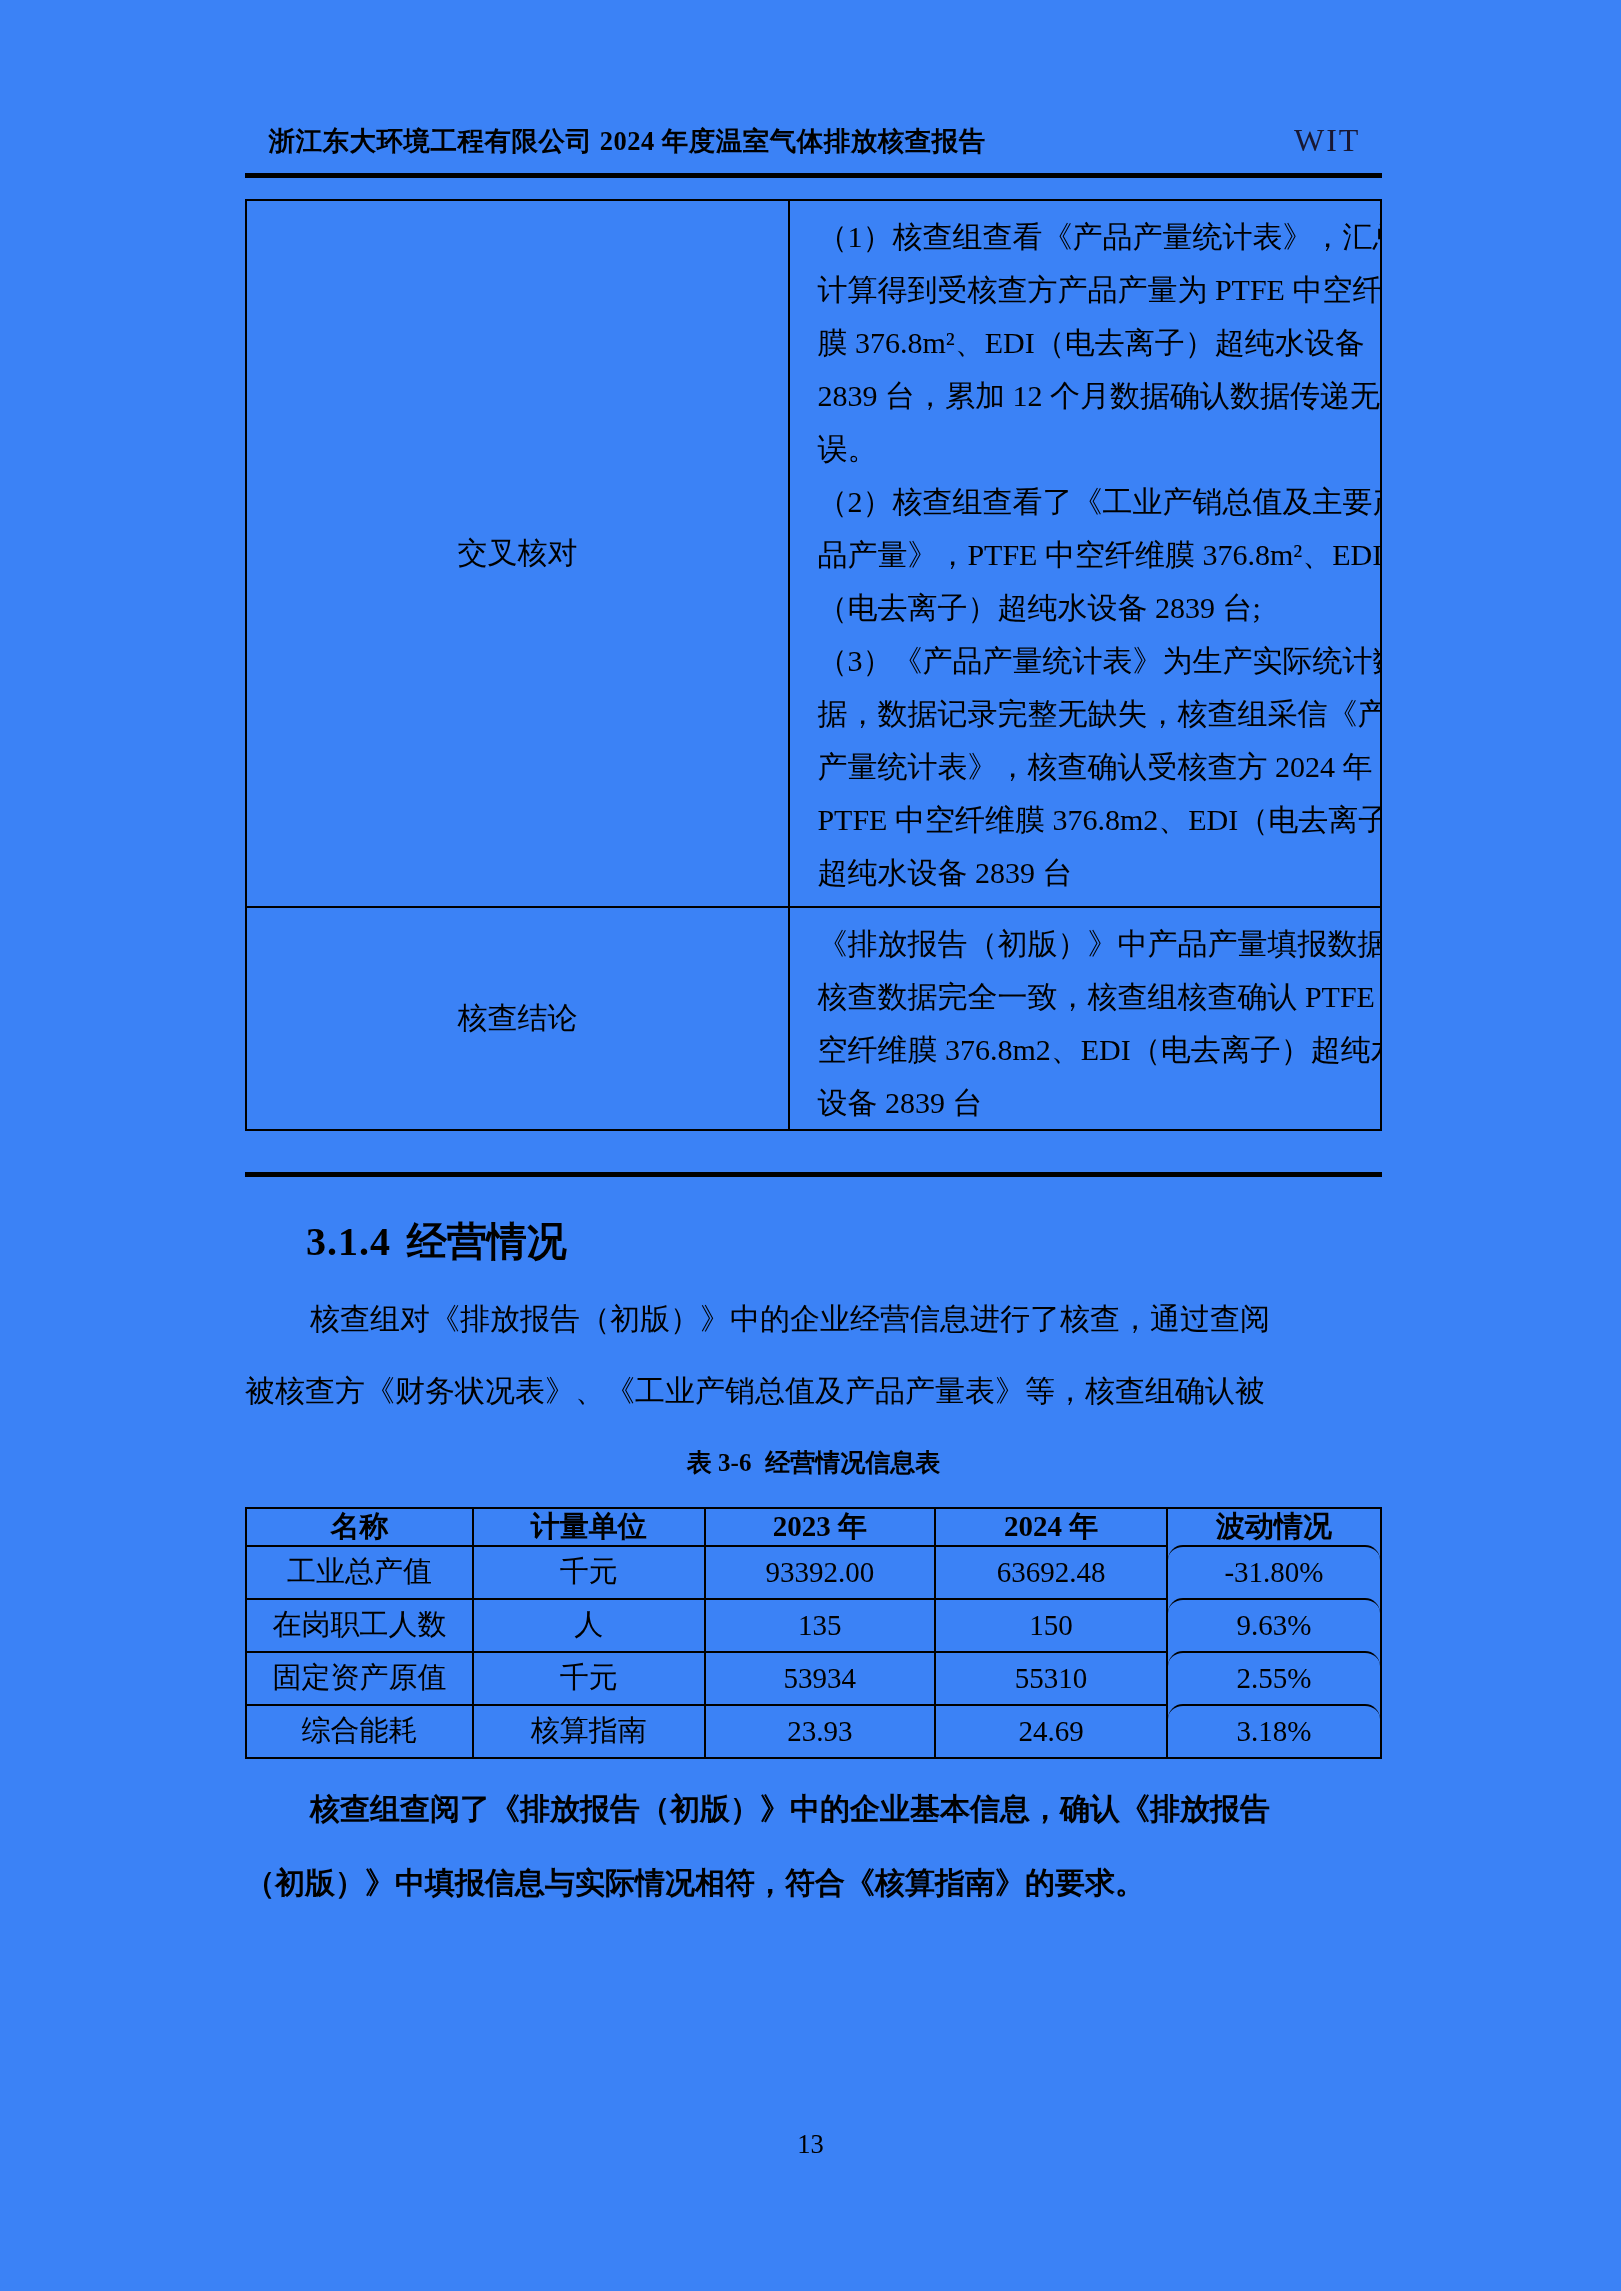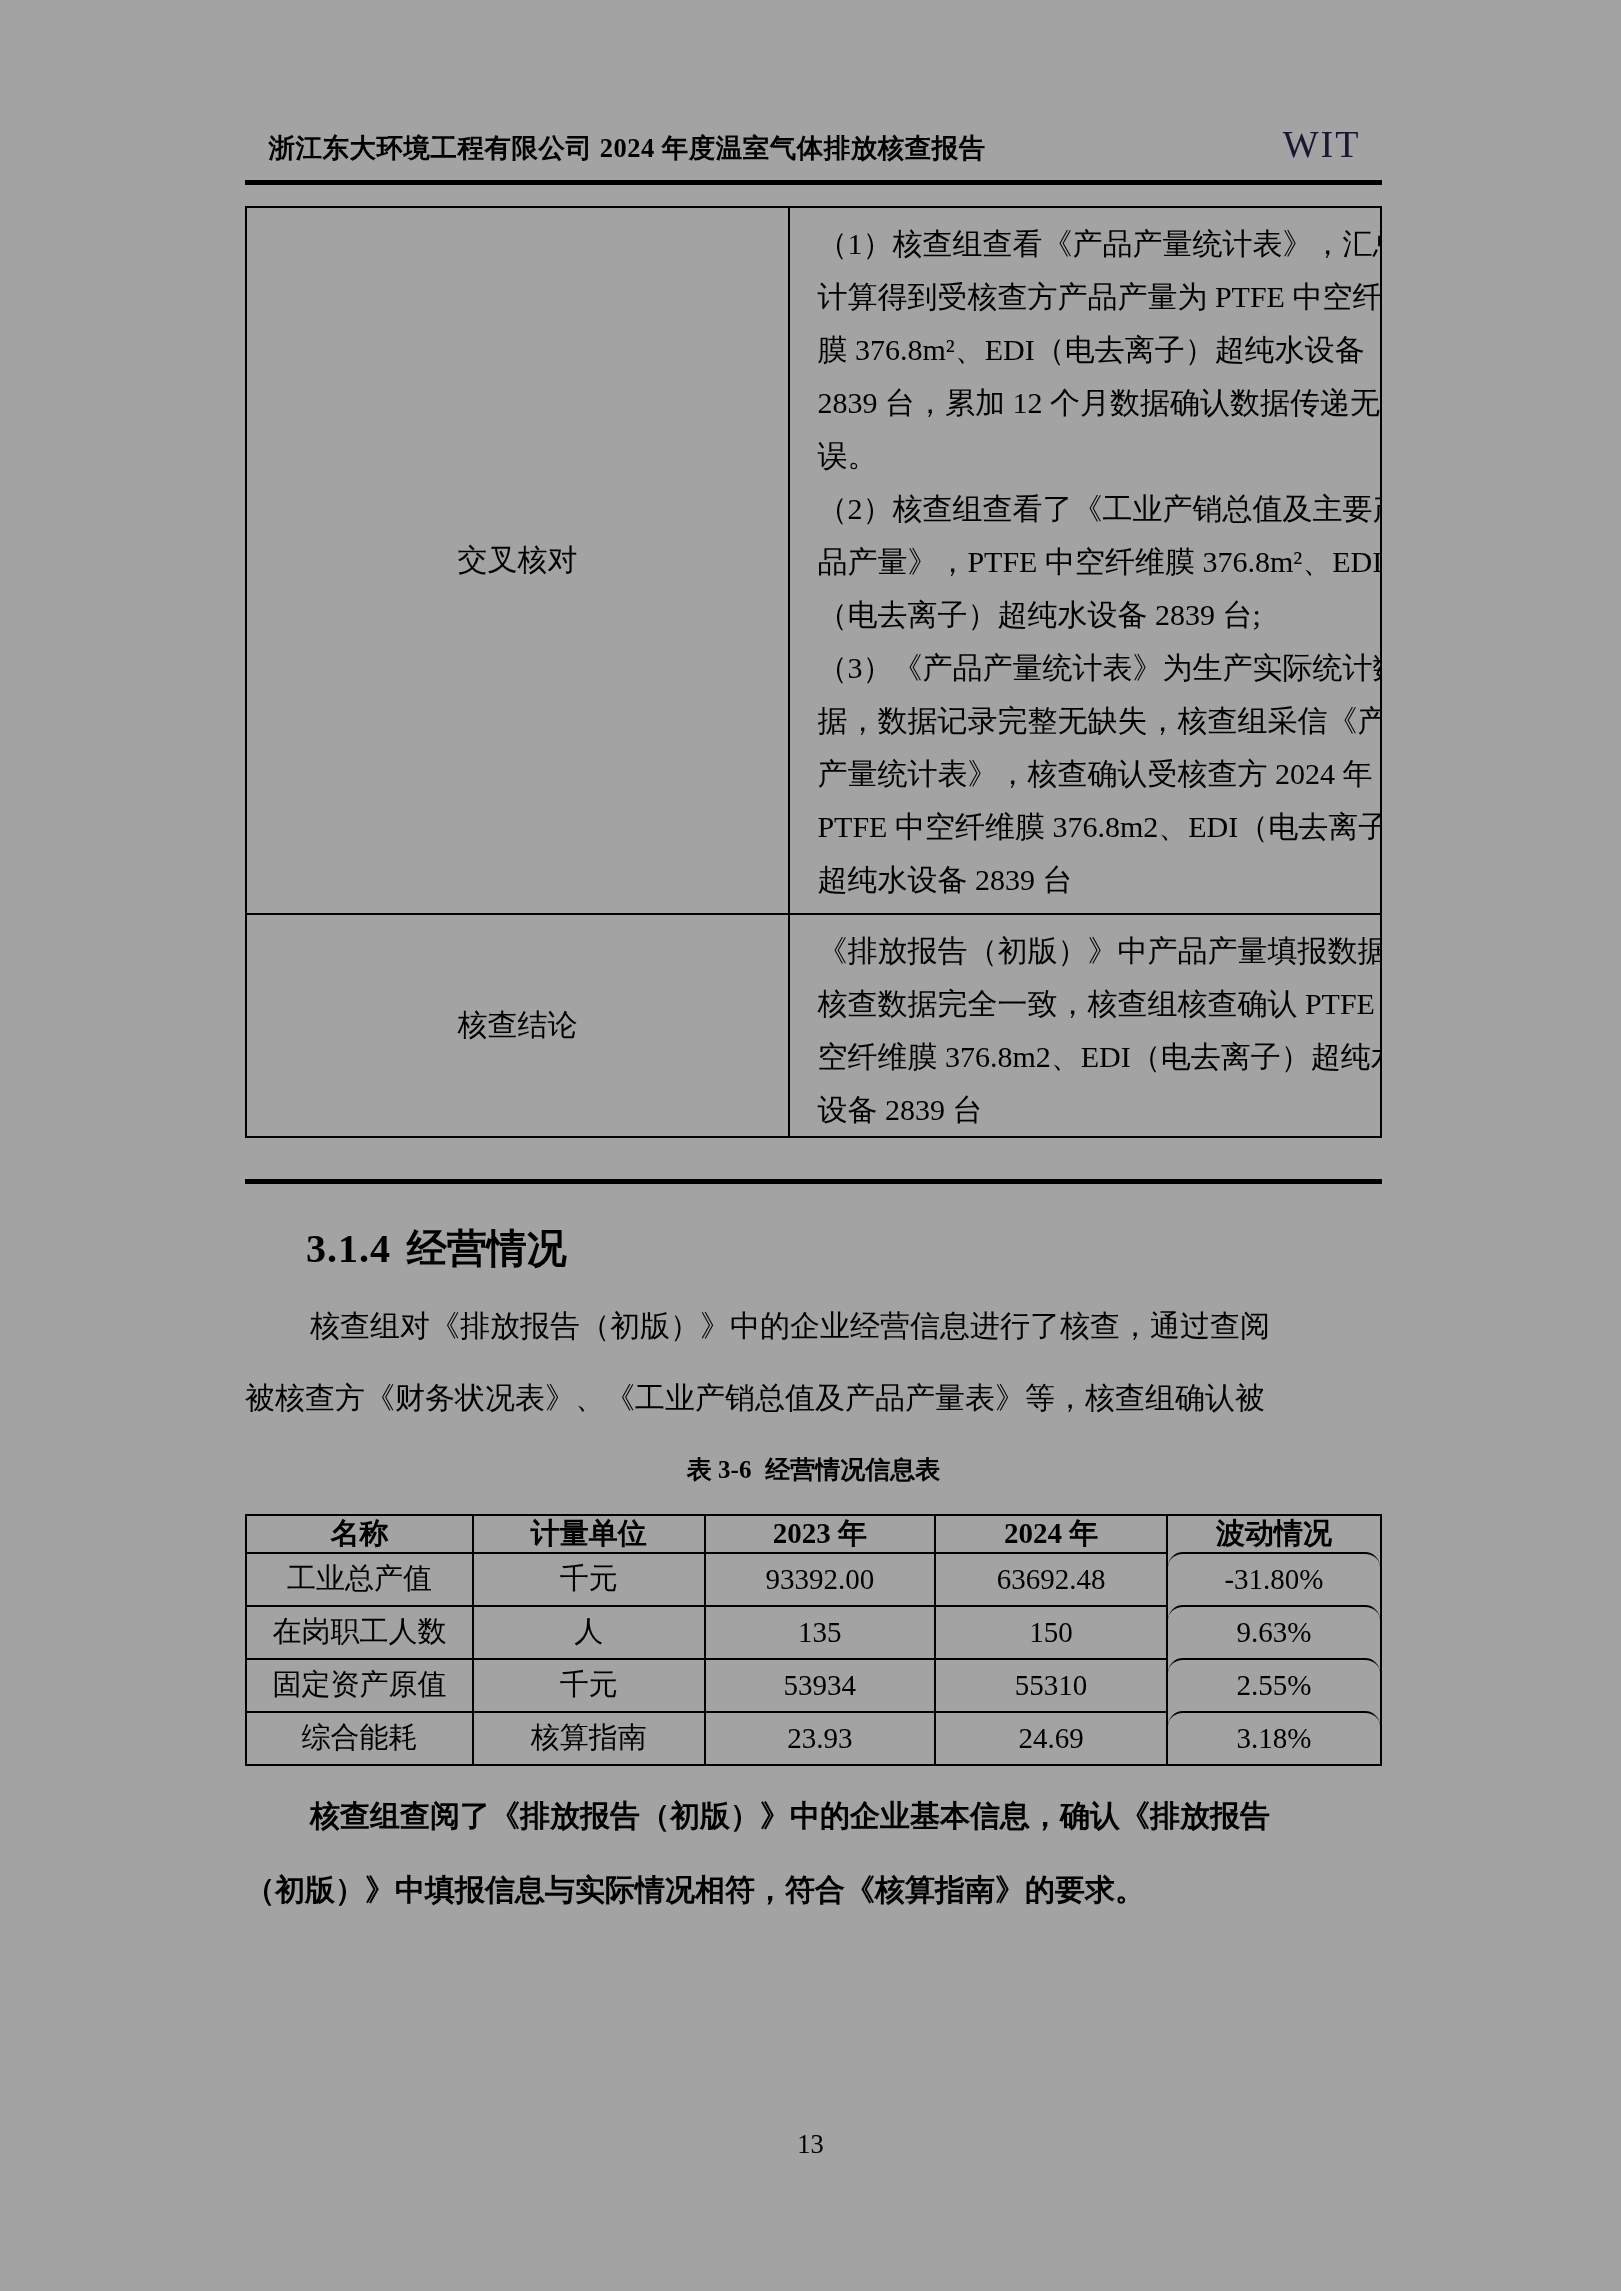--- a/index.html
+++ b/index.html
@@ -1,31 +1,31 @@
 <!DOCTYPE html>
 <html><head>
 <meta charset="utf-8">
 <title>Report Page</title>
 <style>
   html,body{margin:0;padding:0;background:#ffffff;}
   .page{
     position:relative;
     width:1621px;height:2292px;
-    background:#a3a3a3;
+    background:#3b82f6;
     color:#000;
     font-family:"Liberation Serif","DejaVu Serif",serif;
     overflow:hidden;
     text-decoration:underline;
   }
   .content{position:absolute;left:245px;top:0;width:1137px;}
 
   
   .header-row{display:flex;justify-content:space-between;align-items:flex-end;margin-top:122px;padding:0 21.6px 0 23.5px;}
   .header-title{font-size:26.5px;font-weight:bold;letter-spacing:0.5px;}
-  .header-logo{font-size:38px;color:#181833;letter-spacing:2px;}
+  .header-logo{font-size:32px;color:#181833;letter-spacing:2px;}
   .header-rule{height:4.9px;background:#000;margin-top:13.7px;}
 
   
   .t1{margin-top:21.6px;border:2.9px solid #000;}
   .t1-row{display:flex;}
   .t1-row.second{border-top:2.9px solid #000;}
   .t1-label{
     flex:0 0 541px;display:flex;align-items:center;justify-content:center;
     font-size:30px;border-right:2.9px solid #000;
   }

